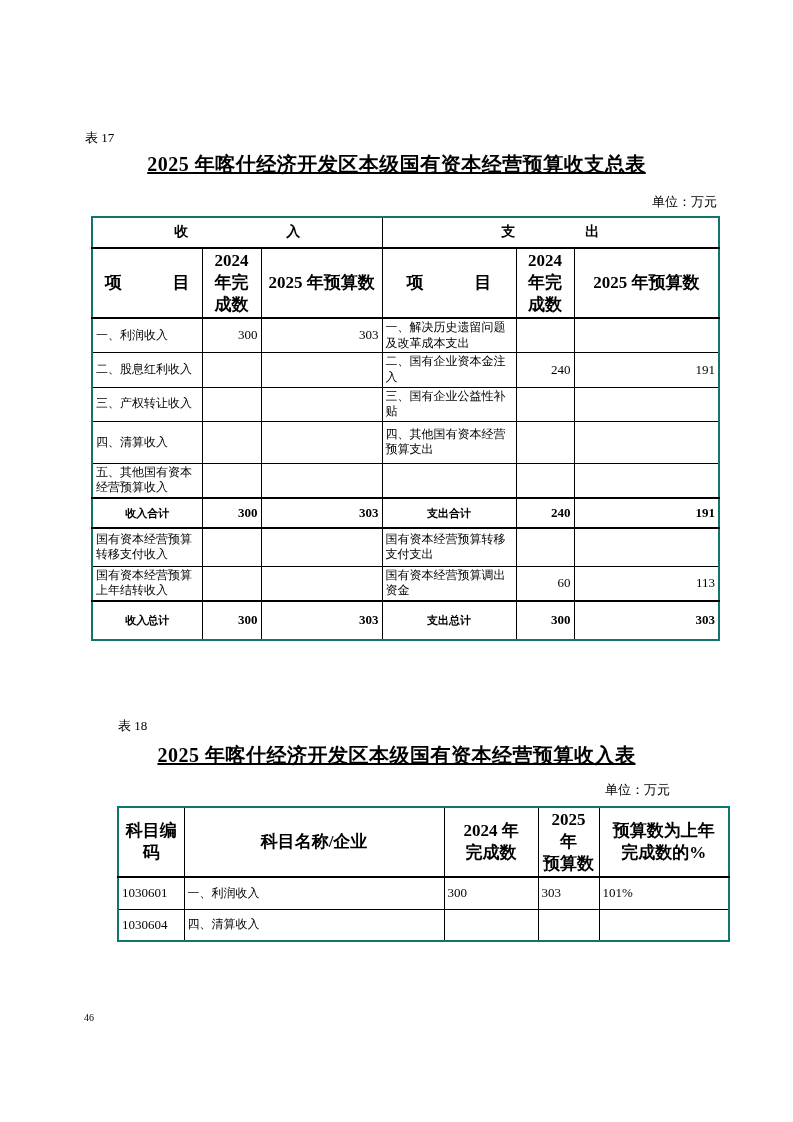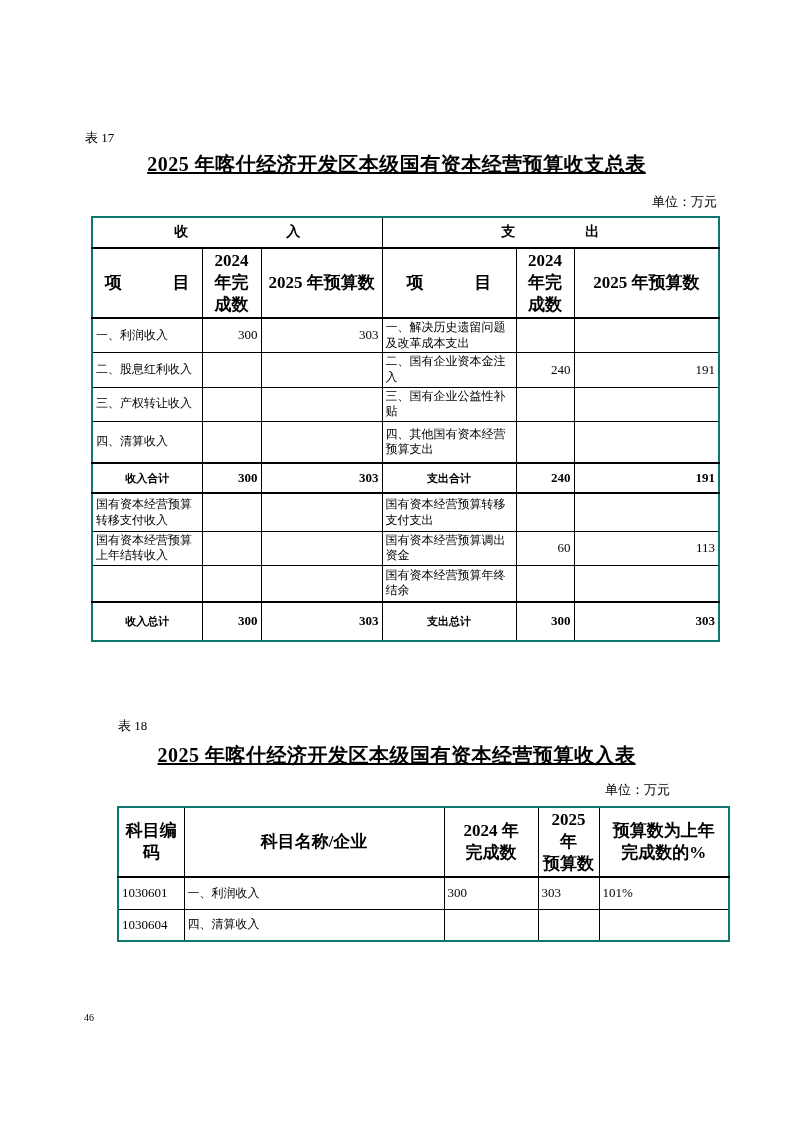--- a/index.html
+++ b/index.html
@@ -106,20 +106,28 @@
       <td class="num"></td>
     </tr>
     <tr style="height:42px">
       <td class="lbl">四、清算收入</td>
       <td class="num"></td>
       <td class="num"></td>
       <td class="lbl">四、其他国有资本经营预算支出</td>
       <td class="num"></td>
       <td class="num"></td>
     </tr>
+    <tr style="height:34px">
+      <td class="lbl">五、其他国有资本经营预算收入</td>
+      <td class="num"></td>
+      <td class="num"></td>
+      <td class="lbl"></td>
+      <td class="num"></td>
+      <td class="num"></td>
+    </tr>
     <tr class="sum ht hb" style="height:30px">
       <td class="lbl">收入合计</td>
       <td class="num">300</td>
       <td class="num">303</td>
       <td class="lbl">支出合计</td>
       <td class="num">240</td>
       <td class="num">191</td>
     </tr>
     <tr style="height:38px">
       <td class="lbl">国有资本经营预算转移支付收入</td>
@@ -129,28 +137,20 @@
       <td class="num"></td>
       <td class="num"></td>
     </tr>
     <tr style="height:34px">
       <td class="lbl">国有资本经营预算上年结转收入</td>
       <td class="num"></td>
       <td class="num"></td>
       <td class="lbl">国有资本经营预算调出资金</td>
       <td class="num">60</td>
       <td class="num">113</td>
-    </tr>
-    <tr style="height:36px">
-      <td class="lbl"></td>
-      <td class="num"></td>
-      <td class="num"></td>
-      <td class="lbl">国有资本经营预算年终结余</td>
-      <td class="num"></td>
-      <td class="num"></td>
     </tr>
     <tr class="sum ht" style="height:39px">
       <td class="lbl">收入总计</td>
       <td class="num">300</td>
       <td class="num">303</td>
       <td class="lbl">支出总计</td>
       <td class="num">300</td>
       <td class="num">303</td>
     </tr>
   </tbody>

